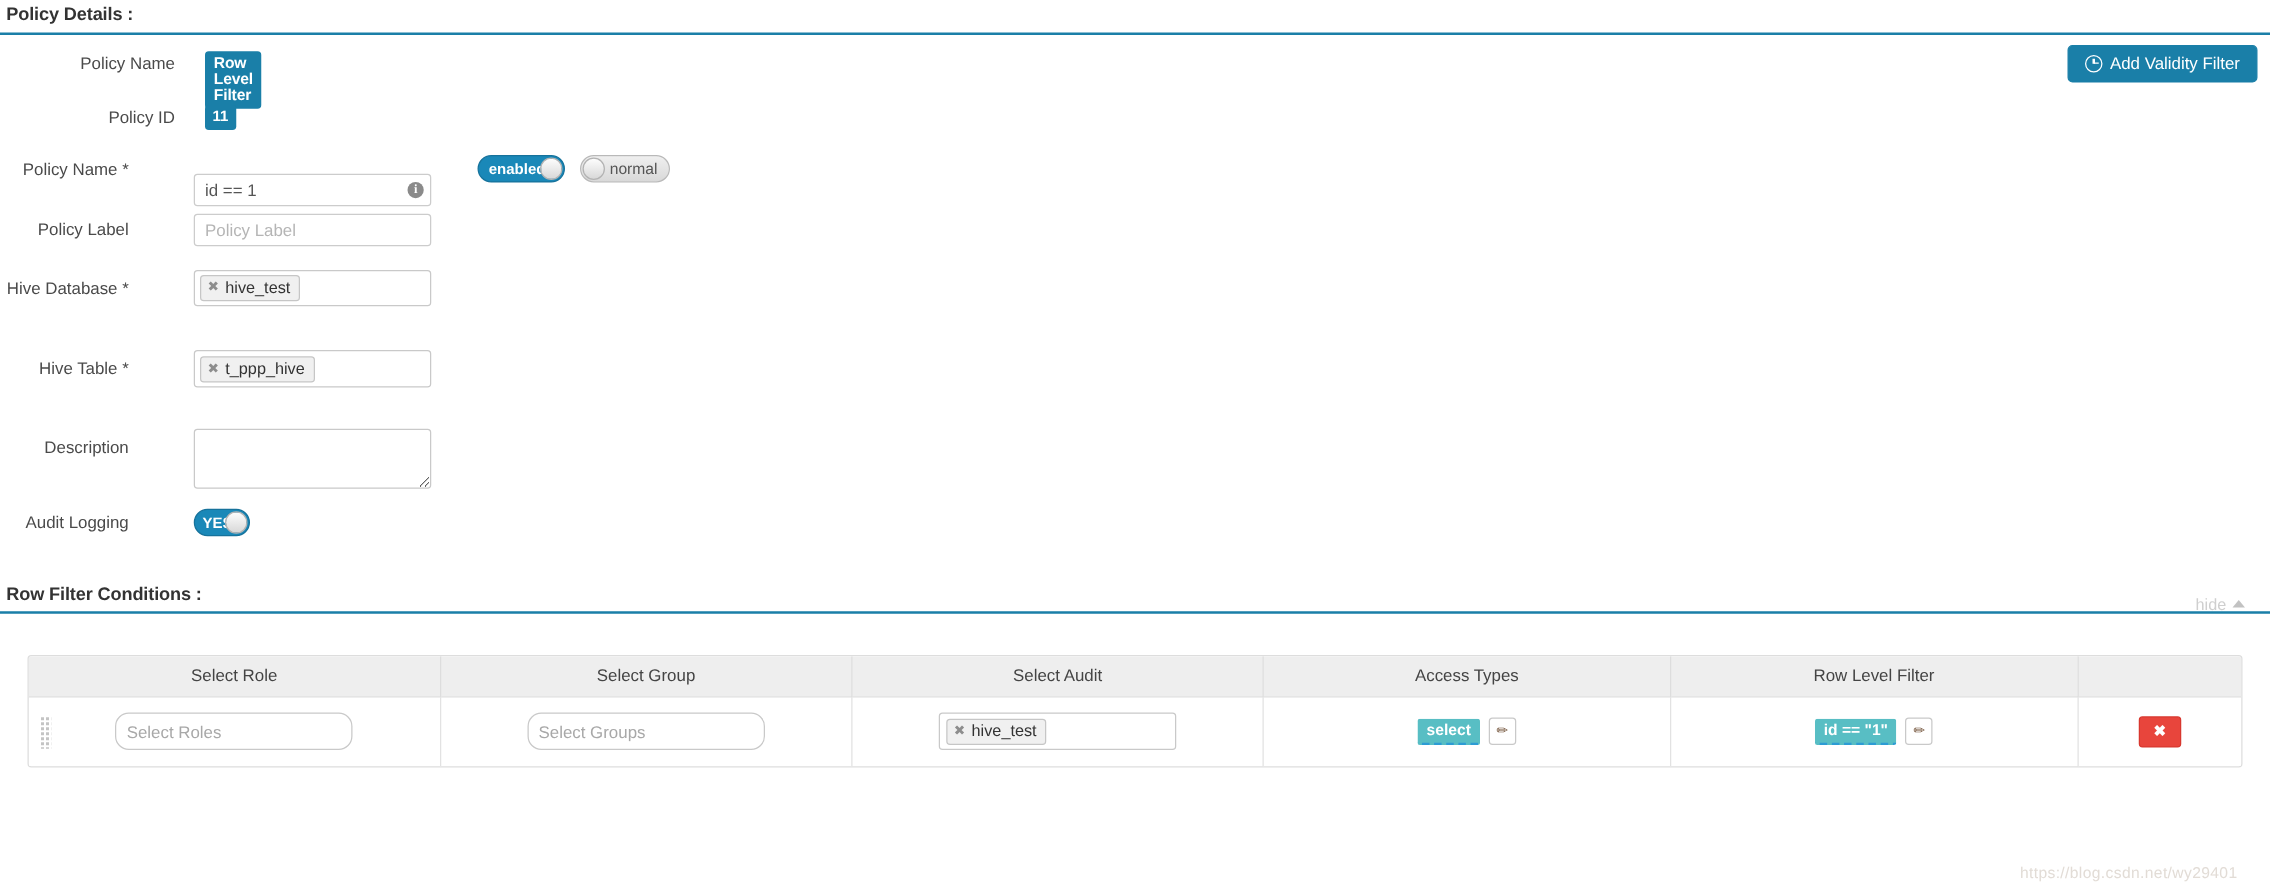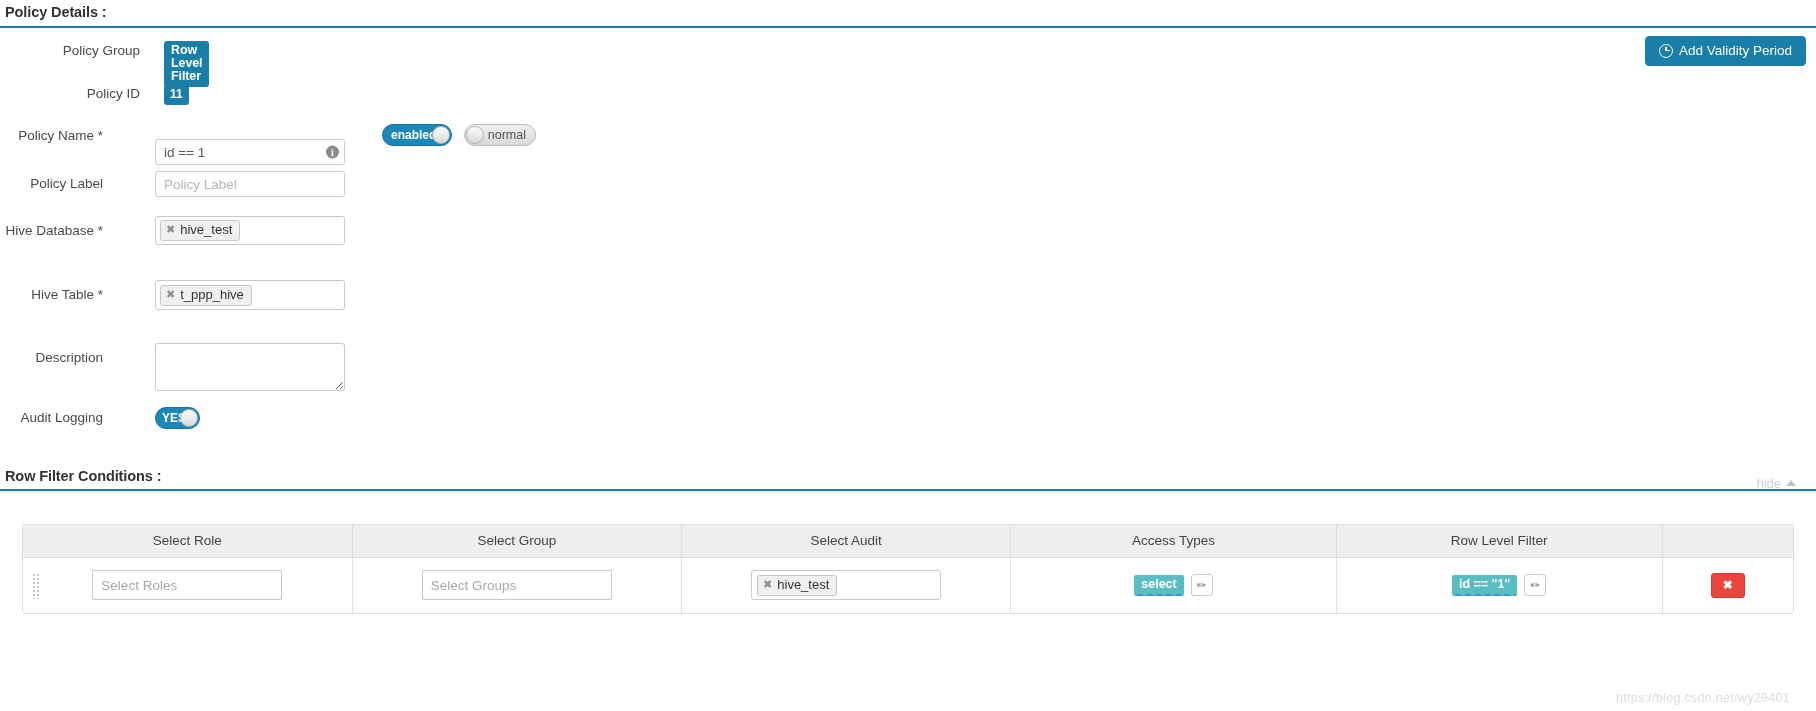--- a/index.html
+++ b/index.html
@@ -281,21 +281,21 @@
     margin-left: 4px;
     background-image: radial-gradient(#c4c4c4 40%, transparent 41%);
     background-size: 4px 4px;
     cursor: move;
     display: inline-block;
   }
   .cellinput {
     width: 190px;
     height: 30px;
     border: 1px solid #c9c9c9;
-    border-radius: 1px;
+    border-radius: 11px;
     font-size: 13.5px;
     color: #0f172a;
     padding: 0 8px;
     font-family: "Liberation Sans", sans-serif;
     outline: none;
     background: #fff;
   }
   .cellinput::placeholder { color: #a8a8a8; }
 
   .tokencell {
@@ -366,25 +366,25 @@
 
 <div class="page">
 
   <div class="section-head" style="top:4px;">
     <div class="title">Policy Details :</div>
   </div>
   <div class="section-rule" style="top:26px;"></div>
 
   <button class="btn-primary" style="top:36px; right:10px;">
     <span class="clock"></span>
-    <span>Add Validity Period</span>
+    <span>Add Validity Filter</span>
   </button>
 
   <div class="frow" style="top:41px; left:0;">
-    <div class="flabel" style="left:0; top:2px;">Policy Group</div>
+    <div class="flabel" style="left:0; top:2px;">Policy Name</div>
     <div class="ctrl" style="left:164px; top:0;">
       <span class="badge-blue">Row Level Filter</span>
     </div>
   </div>
 
   <div class="frow" style="top:84px;">
     <div class="flabel" style="left:0; top:2px;">Policy ID</div>
     <div class="ctrl" style="left:164px; top:0;">
       <span class="badge-id">11</span>
     </div>

